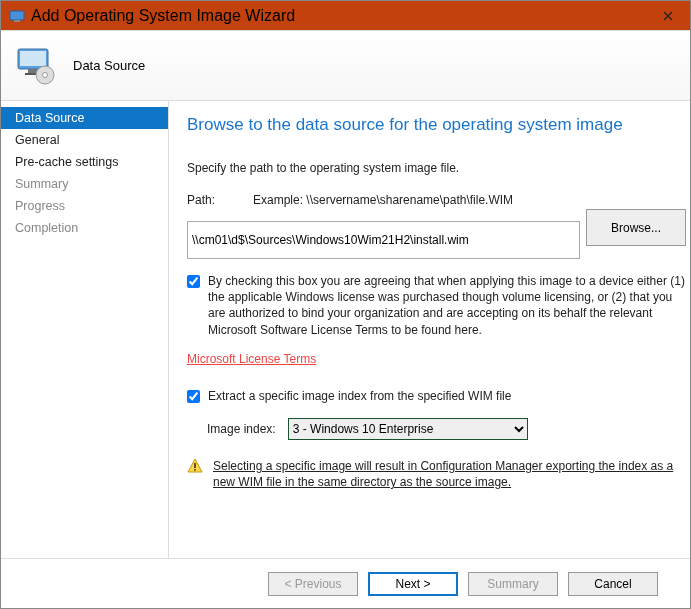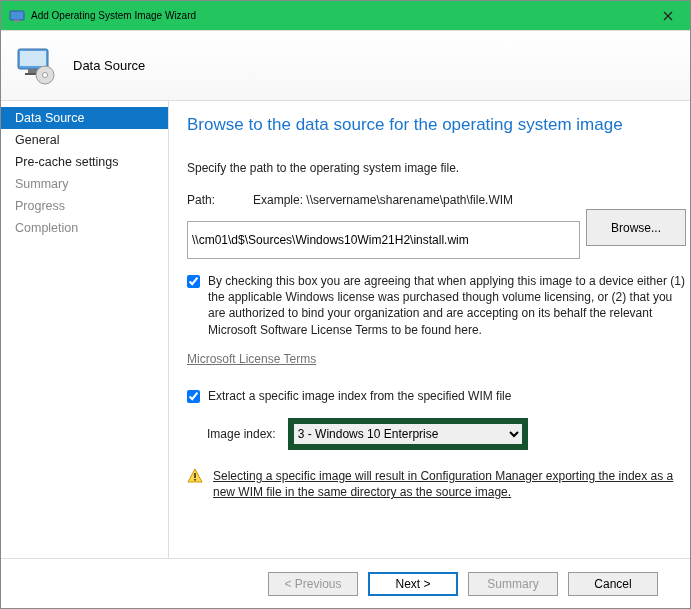--- a/index.html
+++ b/index.html
@@ -1,18 +1,18 @@
 <!DOCTYPE html>
 <html><head>
 <meta charset="utf-8">
 <style>
 * { box-sizing: border-box; margin: 0; padding: 0; font-family: "Segoe UI", Tahoma, sans-serif; }
 body { background: #fff; width: 691px; height: 609px; border: 1px solid #888; display: flex; flex-direction: column; overflow: hidden; }
 
-.titlebar { height: 30px; background: #22c55e; border-bottom: 1px solid #ddd; display: flex; align-items: center; padding: 0 0 0 8px; font-size: 10px; }
+.titlebar { height: 30px; background: #c2410c; border-bottom: 1px solid #ddd; display: flex; align-items: center; padding: 0 0 0 8px; font-size: 16px; }
 .titlebar .icon { width: 16px; height: 16px; margin-right: 6px; display:flex; align-items:center; justify-content:center; }
 .titlebar .title { flex: 1; }
 .titlebar .close { width: 45px; height: 30px; display:flex; align-items:center; justify-content:center; }
 
 .header { height: 70px; display: flex; align-items: center; padding: 0 14px; background: linear-gradient(#fff, #f7f7f7); border-bottom: 1px solid #ddd; }
 .header .hicon { width: 42px; height: 42px; margin-right: 16px; display:flex; align-items:center; justify-content:center; }
 .header .htext { font-size: 13px; }
 
 .body { flex: 1; display: flex; min-height: 0; }
 
@@ -28,24 +28,24 @@
 .main .label { width: 66px; }
 .main .example { font-size: 12px; }
 .main .pathrow { display:flex; gap:6px; margin-bottom:14px; }
 .main input[type=text] { flex:1; height:38px; border:1px solid #aaa; padding: 2px 4px; font-size:12px;margin-top:12px; }
 .main button.browse { width: 100px; height:37px; font-size:12px; border:1px solid #999; background:#eee; cursor:pointer; }
 
 .check { display:flex; align-items:flex-start; gap:8px; margin-bottom:14px; }
 .check input { margin-top:2px; }
 .check .txt { flex:1; line-height:1.35; }
 
-.link { color:#737373; text-decoration:underline; cursor:pointer; margin-bottom:22px; display:inline-block; }
+.link { color:#ef4444; text-decoration:underline; cursor:pointer; margin-bottom:22px; display:inline-block; }
 
 .dropdown-row { display:flex; align-items:center; gap:12px; margin: 14px 0 18px 20px; }
-.dropdown-row select { width: 240px; height:32px; font-size:12px; border:6px solid #14532d; }
+.dropdown-row select { width: 240px; height:22px; font-size:12px; border:1px solid #14532d; }
 
 .warning { display:flex; gap:10px; align-items:flex-start; margin-left:0;text-decoration:underline; }
 .warning .wicon { width:16px; height:16px; flex-shrink:0; }
 .warning .wtxt { line-height:1.35; }
 
 .footer { height: 50px; border-top:1px solid #ddd; display:flex; align-items:center; justify-content:flex-end; gap:10px; padding: 0 32px; }
 .footer button { width:90px; height:24px; font-size:12px; border:1px solid #999; background:#eee; cursor:pointer; }
 .footer button.disabled { color:#999; cursor:default; }
 .footer button.primary { border:2px solid #0f76c7; background:#fff; }
 </style>

